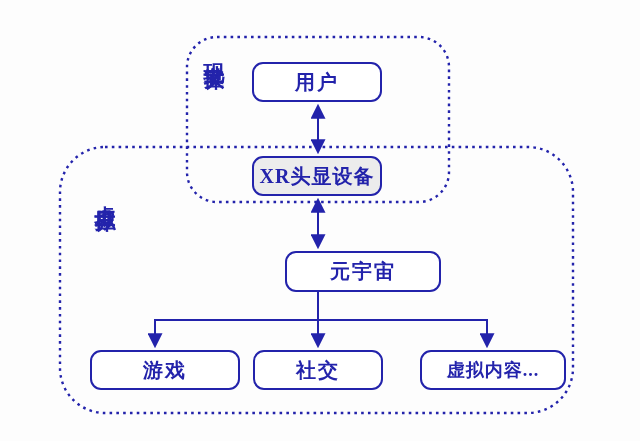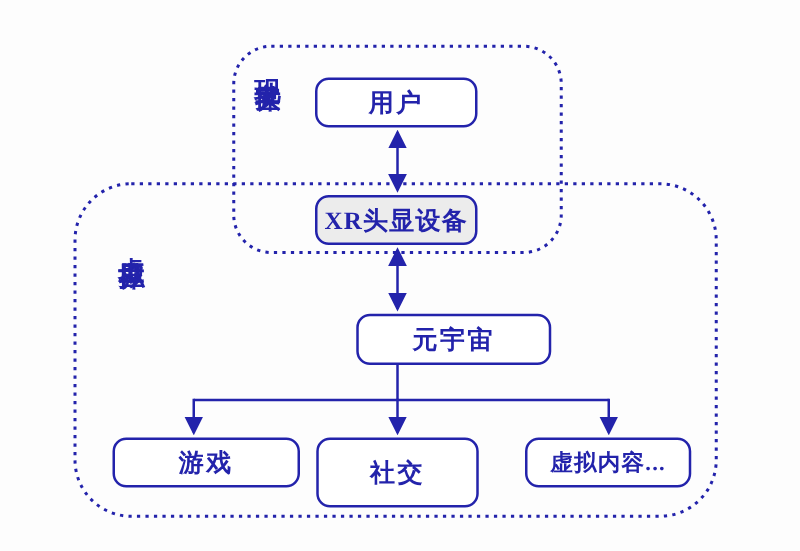--- a/index.html
+++ b/index.html
@@ -68,22 +68,22 @@
     font-weight: bold;
     font-size: 21px;
     letter-spacing: 2px;
     line-height: 1;
   }
   
   .node-user            { left: 252px; top: 62px;  width: 130px; height: 40px; }
   .node-xr-device       { left: 252px; top: 156px; width: 130px; height: 40px; }
   .node-metaverse       { left: 249px; top: 251px; width: 156px; height: 41px; margin-left: 36px; }
   .node-game            { left: 90px;  top: 350px; width: 150px; height: 40px; }
-  .node-social          { left: 253px; top: 350px; width: 130px; height: 56px; }
-  .node-virtual-content { left: 420px; top: 350px; width: 133px; height: 40px; }
+  .node-social          { left: 253px; top: 350px; width: 130px; height: 40px; }
+  .node-virtual-content { left: 420px; top: 350px; width: 146px; height: 40px; }
   .label-real-world     { left: 203px; top: 47px; }
   .label-virtual-world  { left: 94px;  top: 189px; }
 </style>
 </head>
 <body>
 
 <div class="canvas">
 
   <svg class="connectors" viewBox="0 0 640 441" aria-hidden="true">
     <defs>

